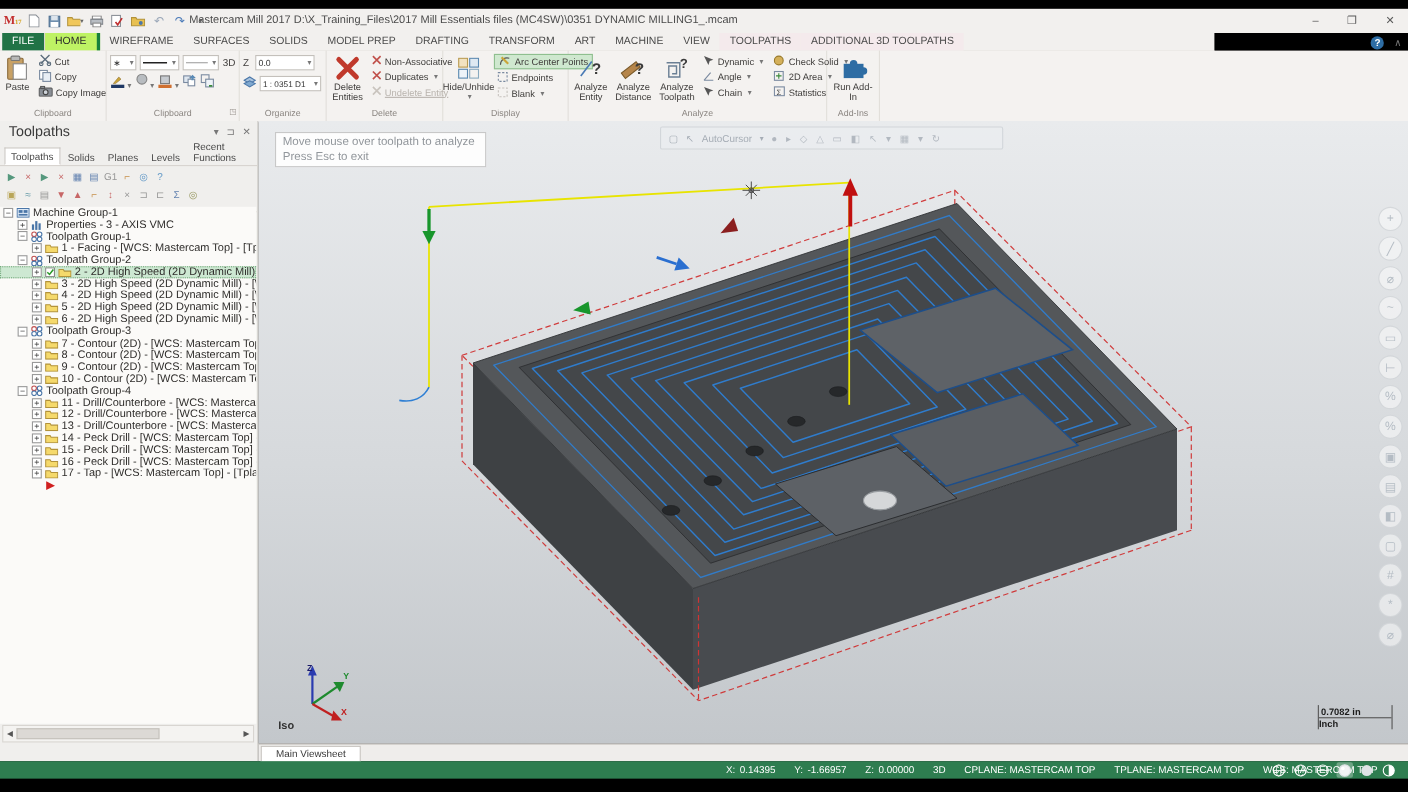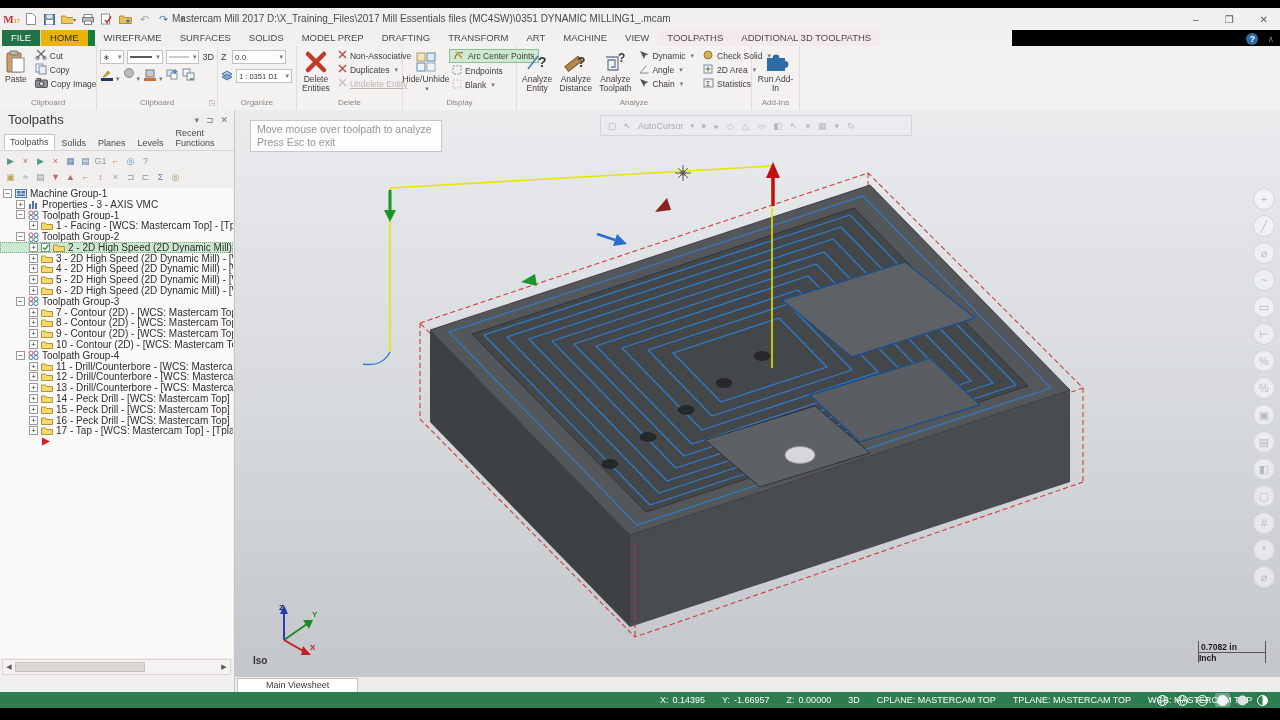--- a/index.html
+++ b/index.html
@@ -14,24 +14,24 @@
   .qat{position:absolute;left:4px;top:0;height:22px;display:flex;align-items:center;gap:4px;}
   .qi{width:15px;height:15px;display:flex;align-items:center;justify-content:center;}
   .win-title{position:absolute;left:172px;top:0;height:22px;line-height:22px;font-size:10px;color:#4a4a4a;white-space:nowrap;}
   .mill-ctx{position:absolute;left:540px;top:0;width:178px;height:22px;background:#f4eaec;text-align:center;}
   .mill-bar{height:6px;background:#c5515c;}
   .mill-label{font-size:9.5px;color:#3a3a3a;line-height:15px;}
   .winctl{position:absolute;right:12px;top:0;height:22px;display:flex;gap:26px;align-items:center;color:#5a5a5a;font-size:10px;}
   .winctl span{cursor:default;}
 
   
-  .tabrow{position:absolute;left:0;top:30px;width:1012px;height:16px;background:#f2f0ee;border-bottom:1px solid #d8d4d0;display:flex;font-size:9.5px;}
+  .tabrow{position:absolute;left:0;top:30px;width:1104px;height:16px;background:#f2f0ee;border-bottom:1px solid #d8d4d0;display:flex;font-size:9.5px;}
   .tab{padding:0 9px;line-height:16px;color:#4a4a4a;white-space:nowrap;}
   .tab.file{background:#217346;color:#fff;margin-left:2px;}
-  .tab.active{background:#eab308;border-left:1px solid #d8d4d0;border-right:7px solid #15803d;color:#2a2a2a;}
+  .tab.active{background:#bef264;border-left:1px solid #d8d4d0;border-right:3px solid #15803d;color:#2a2a2a;}
   .tab.ctx{background:#f4eaec;}
   .tabrow-right{position:absolute;right:6px;top:31px;display:flex;gap:9px;align-items:center;height:15px;}
   .helpq{width:12px;height:12px;border-radius:50%;background:#2e6da4;color:#fff;font-size:9px;font-weight:bold;text-align:center;line-height:12px;}
   .collapse{color:#777;font-size:9px;}
 
   
   .ribbon{position:absolute;left:0;top:46px;width:1280px;height:64px;background:#f4f2f0;border-bottom:1px solid #cfcbc7;display:flex;}
   .rgroup{height:100%;border-right:1px solid #e2dfda;display:flex;flex-direction:column;flex:0 0 auto;box-sizing:border-box;}
   .rcontent{flex:1;display:flex;padding:2px 3px 0 3px;gap:3px;}
   .rlabel{height:12px;font-size:8px;color:#8a8580;text-align:center;line-height:10px;position:relative;}
@@ -79,21 +79,21 @@
   .acbar{position:absolute;left:365px;top:5px;width:312px;height:21px;background:rgba(234,237,240,.72);border:1px solid rgba(195,200,205,.6);border-radius:2px;display:flex;align-items:center;gap:7px;padding:0 7px;color:rgba(148,156,166,.8);font-size:9px;box-sizing:border-box;}
   .tip{position:absolute;left:368px;top:152px;width:114px;background:rgba(224,226,228,.94);border:1px solid #8f9499;font-size:10px;line-height:12.5px;color:#15161a;padding:2px 5px;}
   .gnomon{position:absolute;left:32px;top:490px;}
   .isolbl{position:absolute;left:18px;top:545px;font-size:10px;font-weight:bold;color:#333;}
   .scalebox{position:absolute;left:963px;top:531px;width:66px;text-align:left;font-size:8.5px;color:#1a1a1a;border-left:1px solid #555;border-right:1px solid #555;}
   .scalebox .sv{border-bottom:1px solid #555;font-weight:bold;padding:1px 2px 0 2px;}
   .scalebox .su{font-weight:bold;padding-top:0px;}
   .maskstrip{position:absolute;right:5px;top:78px;display:flex;flex-direction:column;gap:5px;}
   .mico{width:22px;height:22px;border-radius:50%;background:rgba(252,252,252,.55);border:1px solid rgba(205,209,213,.8);color:#b4bcc4;font-size:11px;display:flex;align-items:center;justify-content:center;box-sizing:border-box;}
   .vsbar{position:absolute;left:235px;top:566px;width:1045px;height:16px;background:#efedeb;border-top:1px solid #cac6c2;box-sizing:border-box;}
-  .vstab{position:absolute;left:2px;top:1px;height:13px;background:#fff;border:1px solid #c6c2be;font-size:9px;color:#3a3a3a;padding:0 28px;line-height:12px;}
+  .vstab{position:absolute;left:2px;top:1px;height:13px;background:#fff;border:1px solid #c6c2be;font-size:9px;color:#3a3a3a;padding:0 13px;line-height:12px;}
 
   
   .statusbar{position:absolute;left:0;top:692px;width:1280px;height:16px;background:#2e7d50;color:#fff;font-size:9px;}
   .sb-items{position:absolute;left:660px;top:0;height:16px;display:flex;align-items:center;}
   .sb-l{margin-right:4px;opacity:.95;}
   .sb-v{margin-right:17px;}
   .sb-icons{position:absolute;right:10px;top:0;height:16px;display:flex;gap:5px;align-items:center;}
   .sbi{width:15px;height:14px;display:flex;align-items:center;justify-content:center;border-radius:2px;}
   .sbi.selected{background:rgba(255,255,255,.3);}
 </style>

